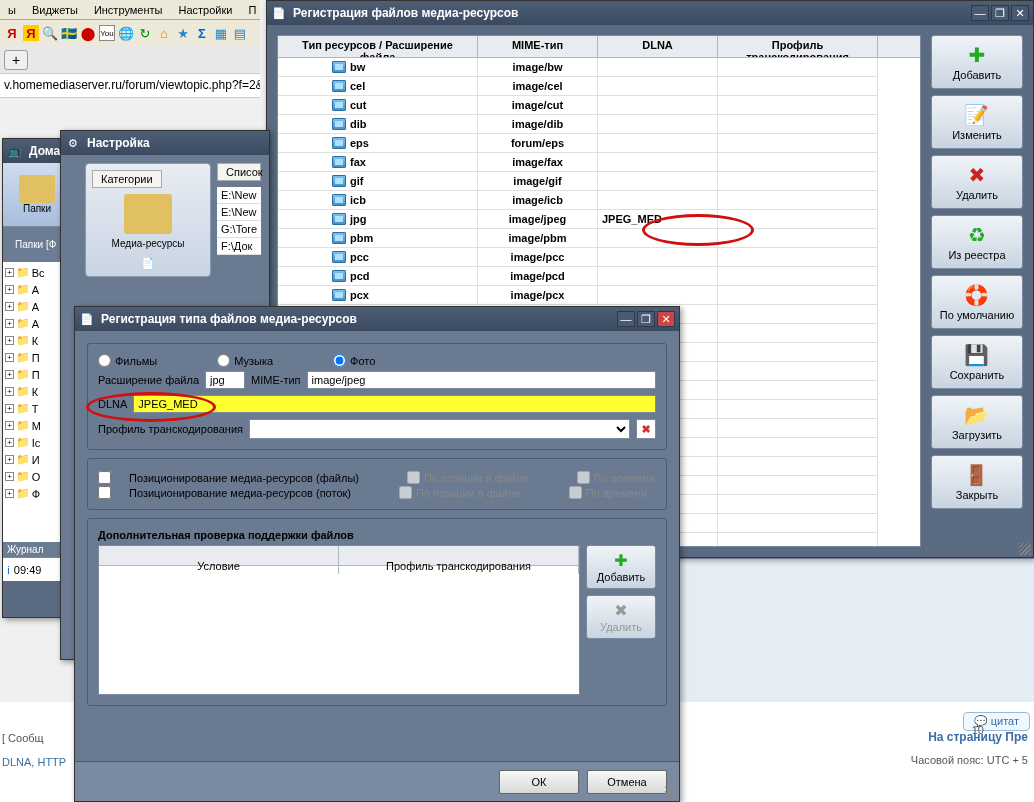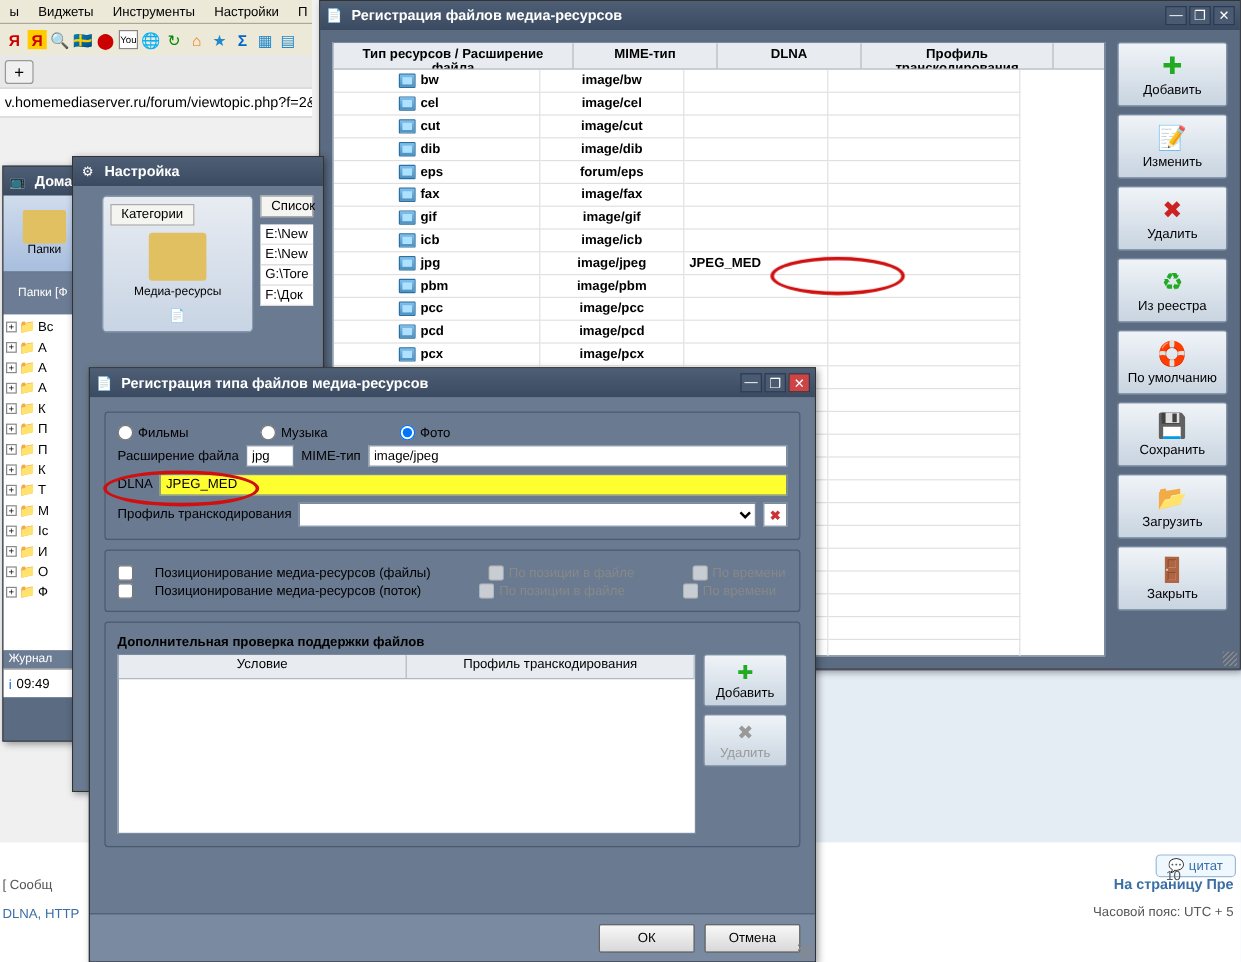--- a/index.html
+++ b/index.html
@@ -38,21 +38,21 @@
 .table-wrap { flex: 1; background: #fff; border: 1px solid #7a8aa0; overflow: hidden; position: relative; font-weight: bold; }
 .table-header { display: flex; background: #e8ecf0; border-bottom: 1px solid #b0b8c0; height: 22px; }
 .table-header .th { border-right: 1px solid #b0b8c0; padding: 3px 6px; text-align: center; font-size: 11px; overflow: hidden; }
 .th-1 { width: 200px; }
 .th-2 { width: 120px; }
 .th-3 { width: 120px; }
 .th-4 { width: 160px; }
 .table-body { overflow-y: auto; height: 490px; }
 .trow { display: flex; height: 19px; align-items: center; }
 .trow .tcell { border-right: 1px solid #e0e0e0; border-bottom: 1px solid #e0e0e0; padding: 1px 4px; height: 19px; overflow: hidden; font-size: 11px; display: flex; align-items: center; }
-.tcell.c1 { width: 172px; }
+.tcell.c1 { width: 200px; }
 .tcell.c2 { width: 120px; text-align: center; justify-content: center; }
 .tcell.c3 { width: 120px; }
 .tcell.c4 { width: 160px; }
 .ext-indent { display: inline-block; width: 50px; }
 .file-icon { width: 14px; height: 12px; background: linear-gradient(#7ec0f0, #4a90c0); border: 1px solid #2a70a0; border-radius: 1px; display: inline-block; margin-right: 4px; position: relative; }
 .file-icon::after { content: ''; position: absolute; left: 2px; top: 2px; width: 8px; height: 6px; background: #aee0ff; }
 .circle-annot { position: absolute; border: 3px solid #d01010; border-radius: 50%; pointer-events: none; }
 
 .sidebar-btns { width: 92px; margin-left: 10px; display: flex; flex-direction: column; gap: 6px; }
 .sbtn { background: linear-gradient(#f0f4f8, #c8d4e0); border: 1px solid #7a8aa0; border-radius: 3px; height: 54px; display: flex; flex-direction: column; align-items: center; justify-content: center; gap: 2px; cursor: pointer; font-size: 11px; }
@@ -95,21 +95,21 @@
 .dlna-circle { position: absolute; border: 3px solid #d01010; border-radius: 50%; pointer-events: none; }
 .combo-row { display: flex; align-items: center; gap: 6px; color: #000; }
 .combo-row select { flex: 1; height: 20px; border: 1px solid #7a8aa0; background: #fff; }
 .combo-del { width: 20px; height: 20px; background: #fff; border: 1px solid #7a8aa0; display: flex; align-items: center; justify-content: center; color: #c33; font-weight: bold; cursor: pointer; }
 .chk-row { display: flex; align-items: center; gap: 18px; color: #000; margin-top: 2px; }
 .chk-row .sub { display: flex; align-items: center; gap: 4px; margin-left: 30px; color: #888; }
 .section-title { color: #000; font-weight: bold; font-size: 11px; margin-bottom: 4px; }
 .check-table { display: flex; }
 .check-grid { flex: 1; background: #fff; border: 1px solid #7a8aa0; height: 150px; }
 .check-grid-hdr { display: flex; background: #e8ecf0; border-bottom: 1px solid #b0b8c0; height: 20px; }
-.check-grid-hdr .gh { flex: 1; border-right: 1px solid #b0b8c0; text-align: center; padding: 2px; font-size: 11px; }
+.check-grid-hdr .gh { flex: 1; border-right: 1px solid #b0b8c0; text-align: center; padding: 14px; font-size: 11px; }
 .check-btns { width: 70px; margin-left: 6px; display: flex; flex-direction: column; gap: 6px; }
 .mini-btn { background: linear-gradient(#f0f4f8, #c8d4e0); border: 1px solid #7a8aa0; border-radius: 3px; height: 44px; display: flex; flex-direction: column; align-items: center; justify-content: center; gap: 1px; font-size: 10px; cursor: pointer; }
 .mini-btn.disabled { color: #999; }
 .dlg-footer { position: absolute; bottom: 0; left: 0; right: 0; height: 40px; background: #7a8aa0; display: flex; align-items: center; justify-content: flex-end; gap: 8px; padding: 0 12px; border-top: 1px solid #4a5a70; }
 .btn { width: 80px; height: 24px; background: linear-gradient(#f8f8f8, #d8d8d8); border: 1px solid #666; border-radius: 2px; cursor: pointer; font-size: 11px; }
 
 .resize-grip { position: absolute; right: 2px; bottom: 2px; width: 12px; height: 12px; background: repeating-linear-gradient(135deg, #888 0 1px, transparent 1px 3px); }
 
 
 .forum-strip { position: absolute; top: 558px; left: 266px; right: 0; height: 244px; background: #e4ecf4; border-top: 1px solid #aac; }

